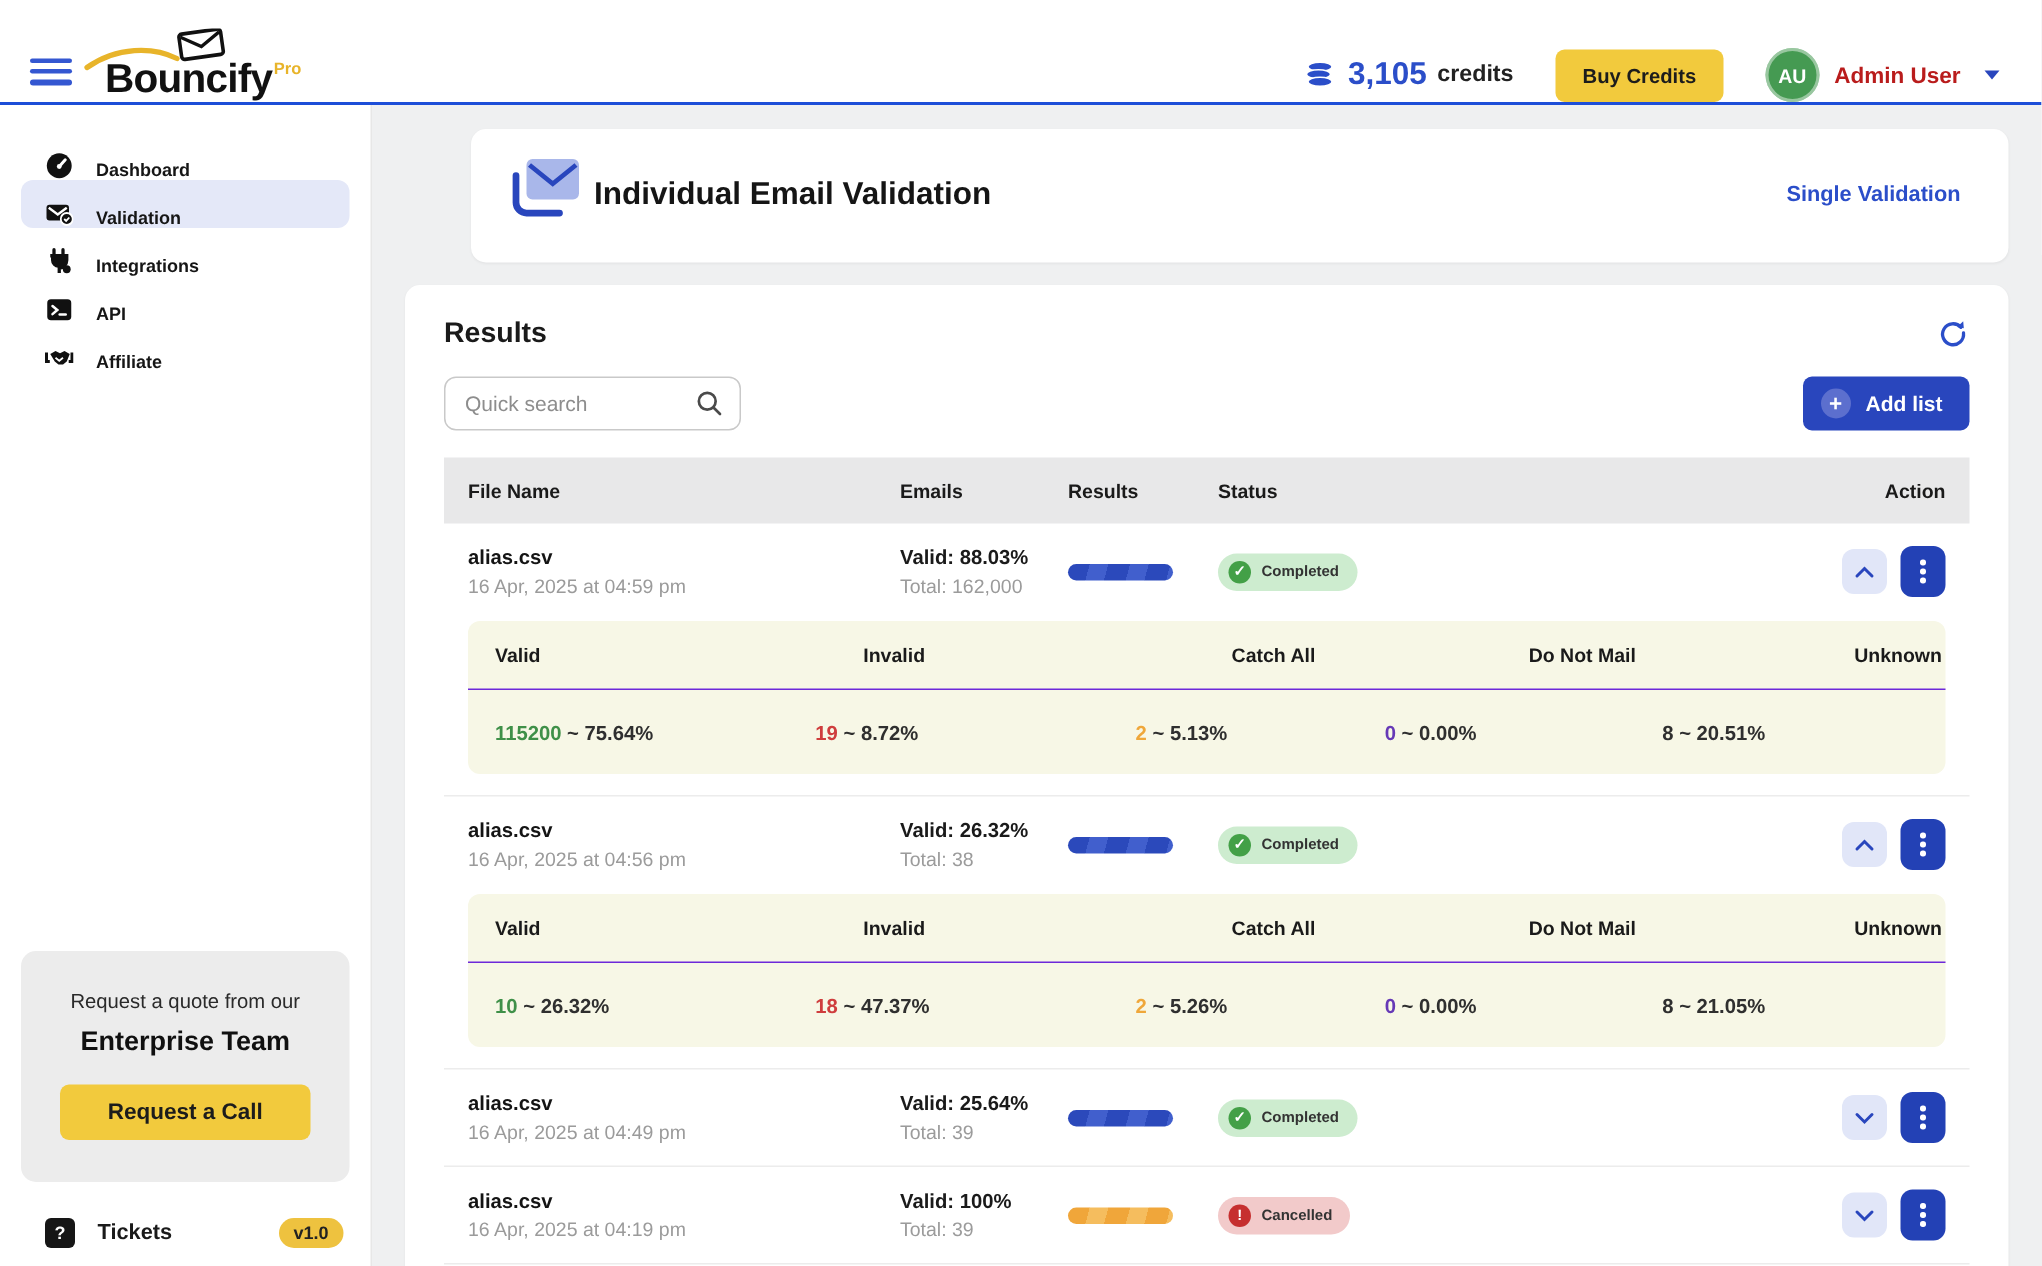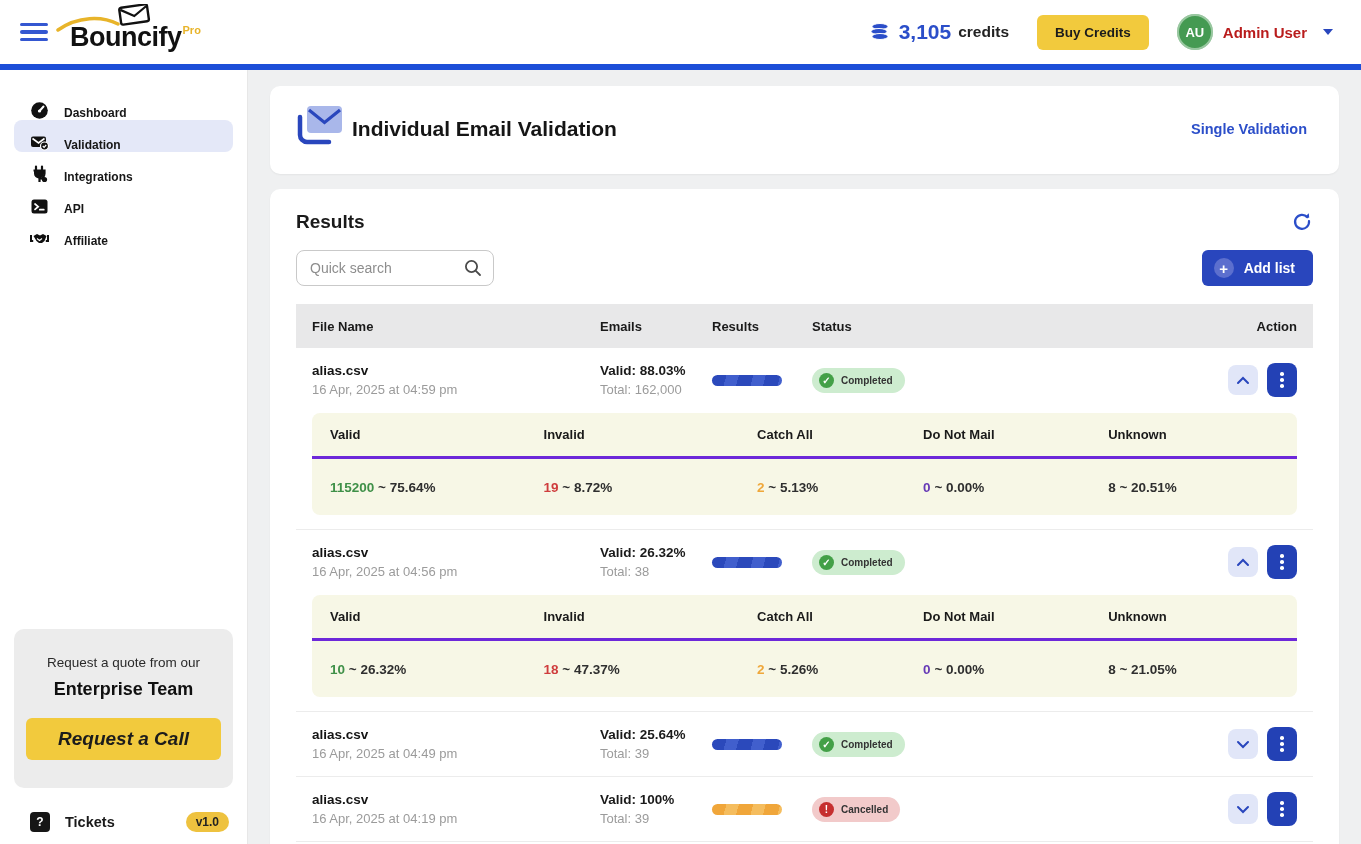--- a/index.html
+++ b/index.html
@@ -1,22 +1,22 @@
 <!DOCTYPE html>
 <html><head>
 <meta charset="utf-8">
 <style>
   * { margin:0; padding:0; box-sizing:border-box; }
   html,body { width:1361px; height:844px; overflow:hidden; background:#eff0f1;
     font-family:"Liberation Sans", sans-serif; color:#1a1a1a; }
   button { font-family:"Liberation Sans", sans-serif; border:none; cursor:pointer; background:none; }
 
   
-  .topbar { height:70px; background:#fff; border-bottom:6px solid #1d4ed8;
-    display:flex; align-items:center; justify-content:space-between; padding:0 28px 0 20px; position:relative; z-index:5; }
+  .topbar { height:70px; background:#fff; border-bottom:2px solid #1d4ed8;
+    display:flex; align-items:flex-end; justify-content:space-between; padding:0 28px 0 20px; position:relative; z-index:5; }
   .topbar-left { display:flex; align-items:center; gap:22px; }
   .hamburger { width:28px; height:20px; display:flex; flex-direction:column; justify-content:space-between; padding:1px 0; }
   .hamburger span { display:block; height:3.2px; border-radius:2px; background:#3457d1; }
   .logo { position:relative; padding-top:10px; }
   .logo-text { font-size:27px; font-weight:800; color:#111; letter-spacing:-0.5px; }
   .logo-pro { font-size:11px; font-weight:700; color:#e8b42a; position:relative; top:-12px; left:1px; }
   .logo-art { position:absolute; top:-8px; left:-14px; pointer-events:none; }
 
   .topbar-right { display:flex; align-items:center; }
   .credits { display:flex; align-items:center; gap:7px; }
@@ -38,35 +38,35 @@
     display:flex; flex-direction:column; padding:18px 0 12px; }
   .nav-item { margin:0 14px; height:32px; border-radius:8px; display:flex; align-items:flex-end;
     gap:15px; padding:0 16px; font-size:12px; font-weight:700; color:#161616; cursor:pointer; }
   .nav-item.active { background:#e4e8f8; }
   .nav-icon { width:19px; height:19px; flex:0 0 19px; display:flex; align-items:center; justify-content:center; }
 
   .enterprise-card { margin:auto 14px 14px; background:#ececec; border-radius:10px;
     padding:26px 10px 28px; text-align:center; }
   .ent-line1 { font-size:13.5px; color:#2a2a2a; }
   .ent-line2 { font-size:18px; font-weight:800; color:#101010; margin-top:9px; }
-  .ent-btn { margin-top:18px; background:#f2ca3d; color:#1c1c1c; font-size:19px; font-weight:700;
-    padding:10px 32px; border-radius:6px;font-style:italic; }
+  .ent-btn { margin-top:18px; background:#f2ca3d; color:#1c1c1c; font-size:15px; font-weight:700;
+    padding:10px 32px; border-radius:6px; }
 
   .tickets-row { display:flex; align-items:center; gap:15px; padding:10px 18px 0 30px; cursor:pointer; }
   .q-icon { width:20px; height:20px; border-radius:4px; background:#161616; color:#fff;
     display:flex; align-items:center; justify-content:center; font-size:12px; font-weight:700; }
   .tickets-label { font-size:14.5px; font-weight:700; }
   .version-badge { margin-left:auto; background:#eec23f; border-radius:11px; padding:3px 10px;
     font-size:12px; font-weight:700; color:#222; }
 
   
   .main { flex:1; padding:16px 22px 0; overflow:hidden; }
   .card { background:#fff; border-radius:10px; box-shadow:0 1px 2px rgba(0,0,0,.05); }
 
-  .page-card { display:flex; align-items:center; padding:15px 32px 17px 22px; }
+  .page-card { display:flex; align-items:center; padding:15px 32px 17px 22px;margin-left:44px; }
   .mail-art { flex:0 0 58px; }
   .ph-text { margin-left:2px; }
   .ph-title { font-size:21px; font-weight:800; color:#151515; }
   .ph-sub { font-size:15px; color:#a3a3a3; margin-top:5px; }
   .ph-link { margin-left:auto; color:#2b4ec9; font-size:14.5px; font-weight:700; cursor:pointer; }
 
   .results-card { margin-top:15px; padding:22px 26px 0; height:700px; }
   .results-head { display:flex; align-items:center; justify-content:space-between; }
   .results-title { font-size:19px; font-weight:800; }
   .refresh-btn { width:22px; height:22px; }
@@ -113,21 +113,21 @@
   .btn-chevron { width:30px; height:30px; border-radius:8px; background:#e1e6f8;
     display:flex; align-items:center; justify-content:center; }
   .btn-kebab { width:30px; height:34px; border-radius:8px; background:#2341b5;
     display:flex; align-items:center; justify-content:center; }
   .dots { width:3.6px; height:3.6px; border-radius:50%; background:#fff;
     box-shadow:0 -6px 0 #fff, 0 6px 0 #fff; }
 
   .detail-block { background:#f7f7e6; border-radius:8px; margin:1px 16px 14px; }
   .detail-head { display:grid; grid-template-columns:22.5% 22.5% 17.5% 19.5% 18%;
     padding:0 18px; height:46px; align-items:center; font-size:13px; font-weight:700;
-    border-bottom:3px solid #6d28d9; }
+    border-bottom:1px solid #6d28d9;gap:32px; }
   .detail-vals { display:grid; grid-template-columns:22.5% 22.5% 17.5% 19.5% 18%;
     padding:0 18px; height:56px; align-items:center; font-size:13.5px; font-weight:600; color:#2f2f2f; }
   .val-num { font-weight:700; }
   .val-num[data-color="green"]  { color:#3f9048; }
   .val-num[data-color="red"]    { color:#cf3d3d; }
   .val-num[data-color="orange"] { color:#efa73a; }
   .val-num[data-color="purple"] { color:#6639b6; }
   .val-num[data-color="dark"]   { color:#2f2f2f; }
 </style>
 </head>

